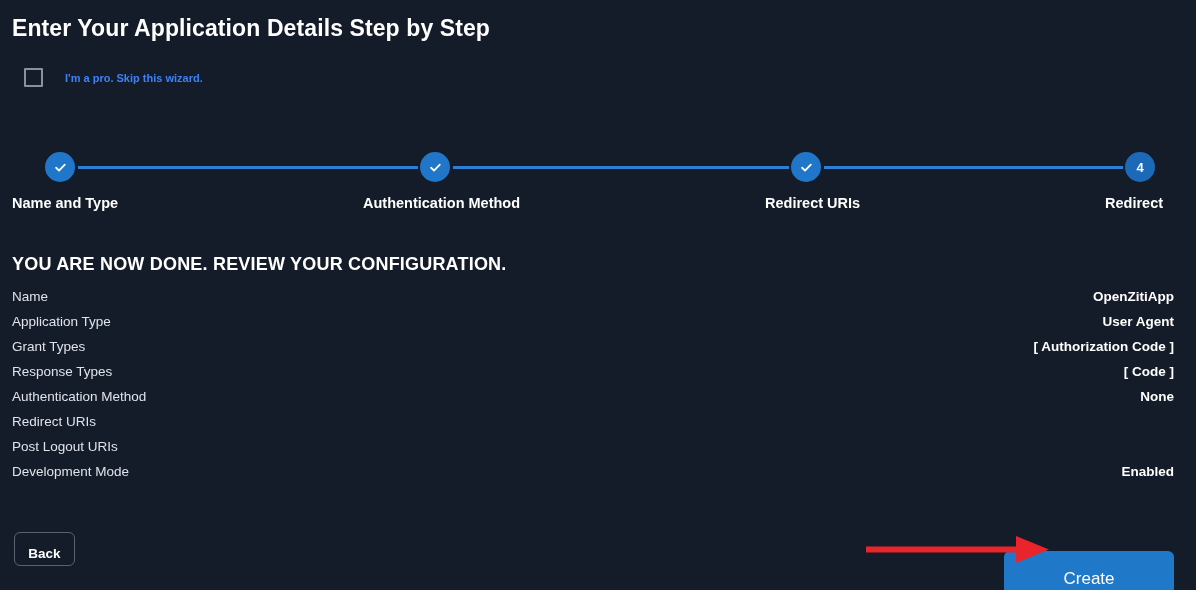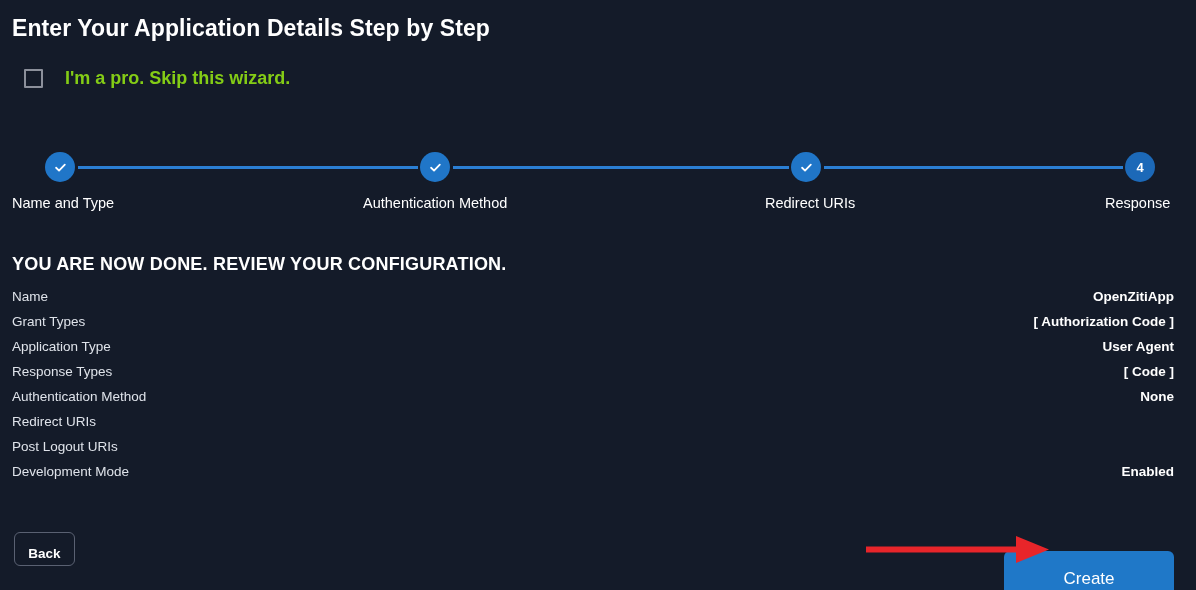--- a/index.html
+++ b/index.html
@@ -49,23 +49,23 @@
     height: 19px;
     border: 2px solid #8c909b;
     background: transparent;
     border-radius: 1px;
     box-sizing: border-box;
     display: inline-block;
     cursor: pointer;
   }
   .skip-label {
     margin-left: 22px;
-    font-size: 18px;
-    font-weight: 700;
-    color: #84cc16;
+    font-size: 11px;
+    font-weight: 700;
+    color: #3b82f6;
     white-space: nowrap;
   }
 
   
   .stepper {
     position: absolute;
     left: 0;
     top: 152px;
     width: 1196px;
     height: 62px;
@@ -103,21 +103,21 @@
   .step-circle .num {
     font-size: 13px;
     font-weight: 700;
     color: #ffffff;
     line-height: 1;
   }
   .step-caption {
     position: absolute;
     top: 43px;
     font-size: 14.5px;
-    font-weight: 400;
+    font-weight: 700;
     color: #ffffff;
     white-space: nowrap;
     text-align: right;
   }
 
   
   .review-heading {
     position: absolute;
     left: 12px;
     top: 254px;
@@ -242,37 +242,37 @@
         </svg>
       </div>
     </div>
     <div class="step-caption" style="left:765px;">Redirect URIs</div>
 
     <div class="step-node" style="left:1125px;">
       <div class="step-circle current">
         <span class="num">4</span>
       </div>
     </div>
-    <div class="step-caption" style="left:1105px;">Response</div>
+    <div class="step-caption" style="left:1105px;">Redirect</div>
   </div>
 
   <div class="review-heading">YOU ARE NOW DONE. REVIEW YOUR CONFIGURATION.</div>
 
   <div class="summary">
     <div class="summary-row">
       <span class="summary-label">Name</span>
       <span class="summary-value">OpenZitiApp</span>
     </div>
     <div class="summary-row">
+      <span class="summary-label">Application Type</span>
+      <span class="summary-value">User Agent</span>
+    </div>
+    <div class="summary-row">
       <span class="summary-label">Grant Types</span>
       <span class="summary-value">[ Authorization Code ]</span>
-    </div>
-    <div class="summary-row">
-      <span class="summary-label">Application Type</span>
-      <span class="summary-value">User Agent</span>
     </div>
     <div class="summary-row">
       <span class="summary-label">Response Types</span>
       <span class="summary-value">[ Code ]</span>
     </div>
     <div class="summary-row">
       <span class="summary-label">Authentication Method</span>
       <span class="summary-value">None</span>
     </div>
     <div class="summary-row">

